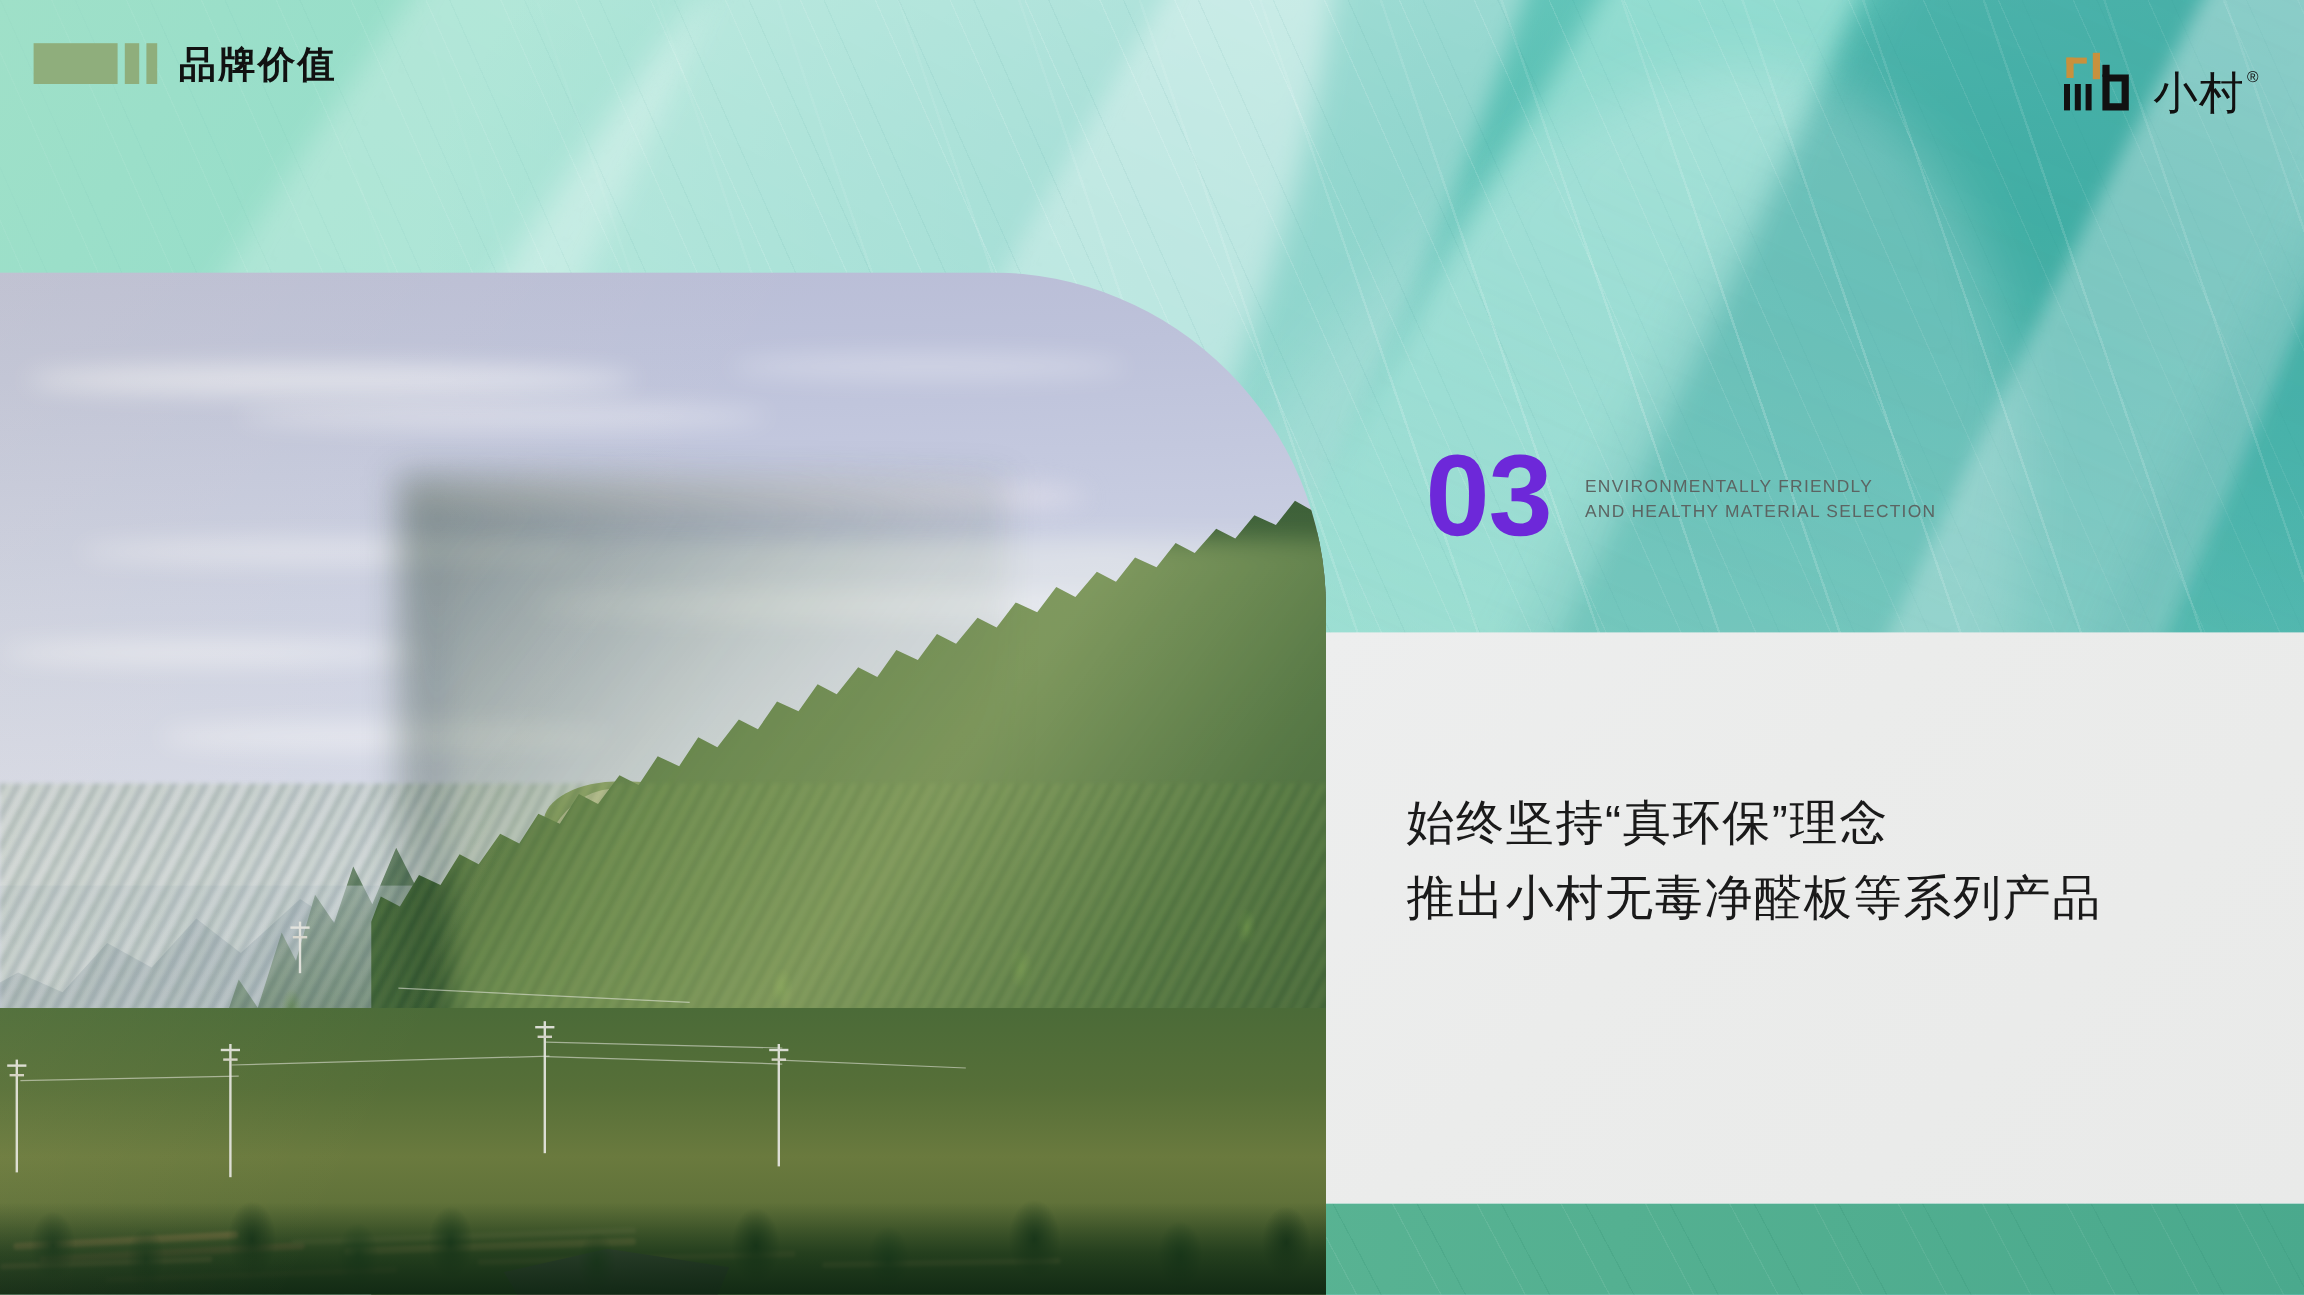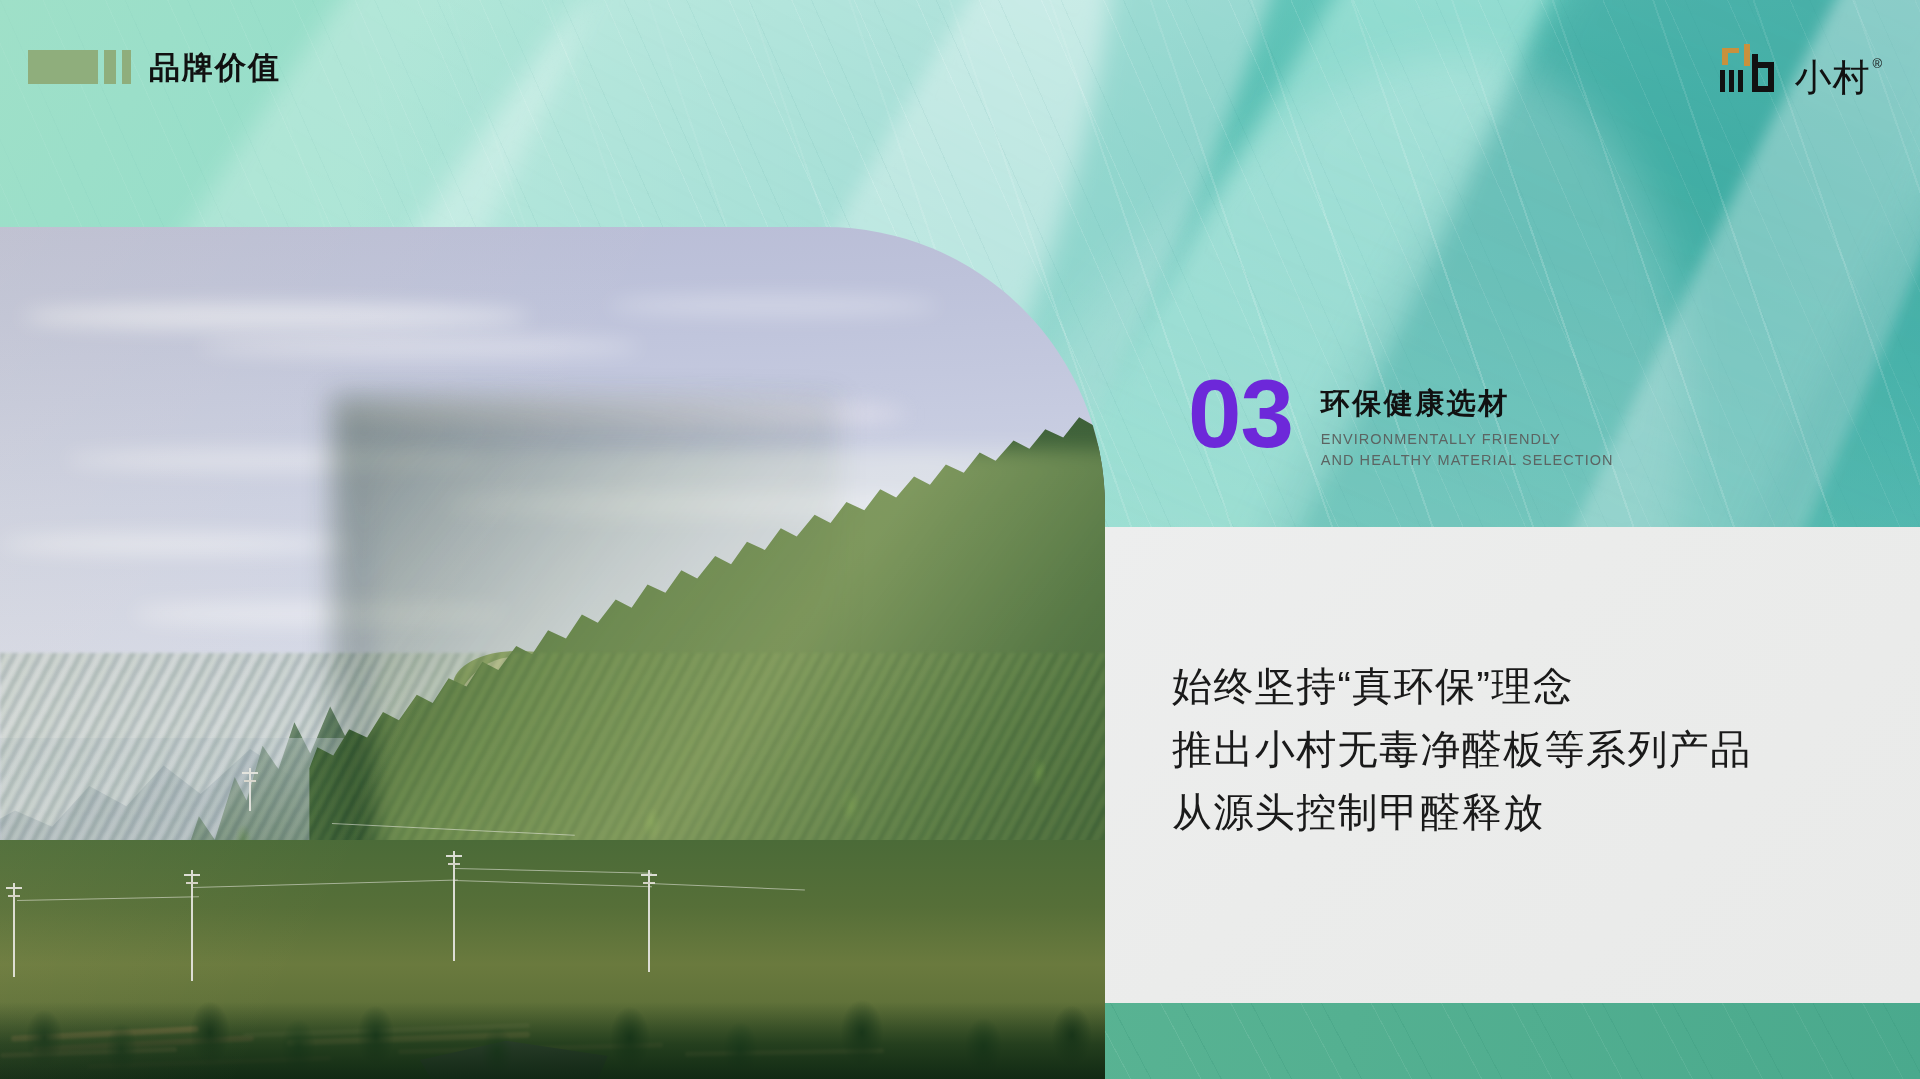--- a/index.html
+++ b/index.html
@@ -83,21 +83,21 @@
   }
 
   
   .text-panel{
     position:absolute; left:1105px; top:527px; width:815px; height:476px;
     background:linear-gradient(135deg,#edeeee 0%,#ebeceb 40%,#e9eae9 100%);
   }
 
   
   .slide-title-wrap{
-    position:absolute; left:28px; top:50px;
+    position:absolute; left:28px; top:36px;
     display:flex; align-items:center; gap:0;
   }
   .title-deco{ display:flex; align-items:center; height:34px; gap:6px; margin-right:18px; }
   .deco-bar{ background:#8fae7c; height:34px; }
   .deco-bar.b1{ width:70px; }
   .deco-bar.b2{ width:12px; }
   .deco-bar.b3{ width:9px; }
   .slide-title{
     font-size:31px; font-weight:700; color:#111; letter-spacing:2px;
     line-height:1; white-space:nowrap;
@@ -441,25 +441,23 @@
     </svg>
     <div class="logo-text-wrap">
       <span class="logo-text">小村</span>
       <span class="logo-r">®</span>
     </div>
   </div>
 
   <div class="section-head">
     <div class="sec-num">03</div>
     <div class="sec-titles">
-      <div class="sec-cn">环保健康选材</div>
       <div class="sec-en">ENVIRONMENTALLY FRIENDLY
 AND HEALTHY MATERIAL SELECTION</div>
     </div>
   </div>
 
   <div class="body-copy">
     <div class="body-line">始终坚持“真环保”理念</div>
     <div class="body-line">推出小村无毒净醛板等系列产品</div>
-    <div class="body-line">从源头控制甲醛释放</div>
   </div>
 
 </div>
 
 </body></html>

